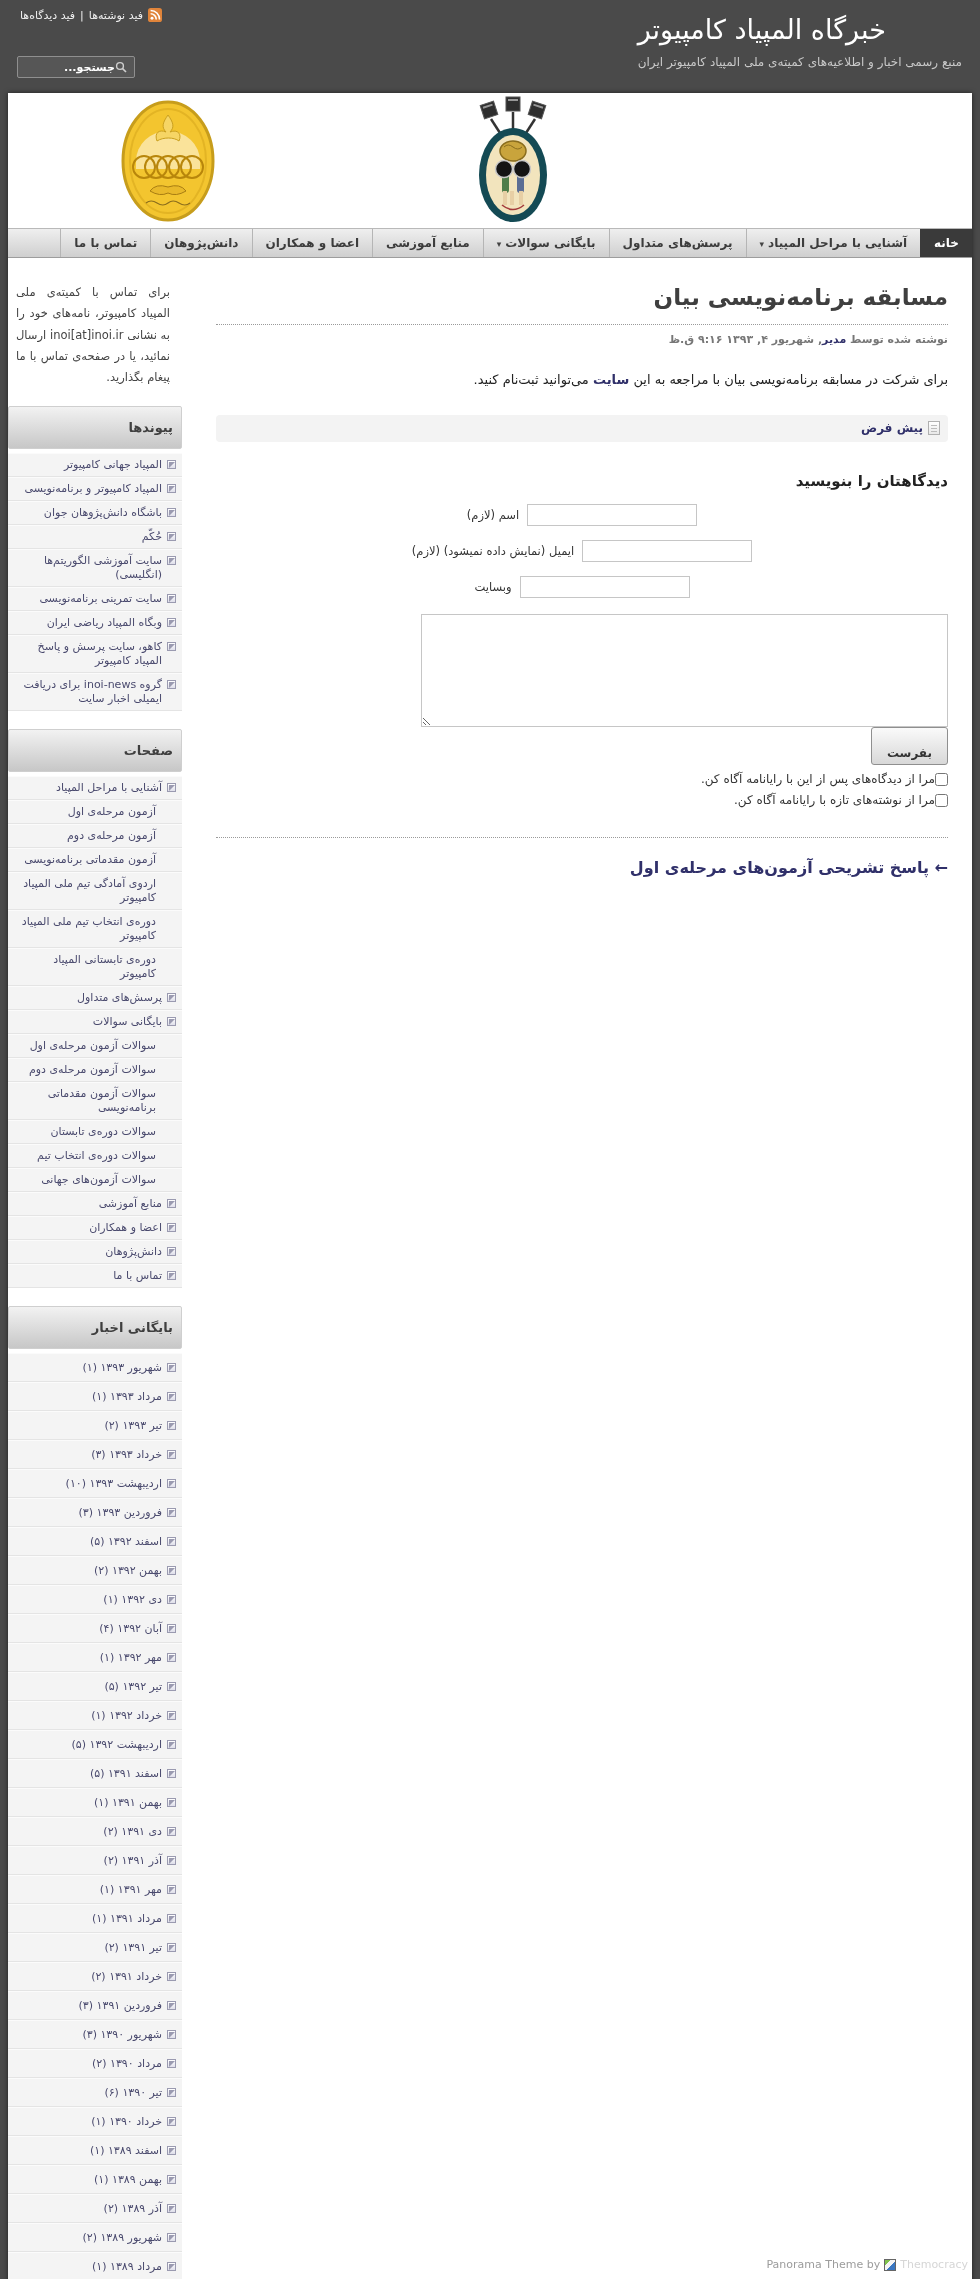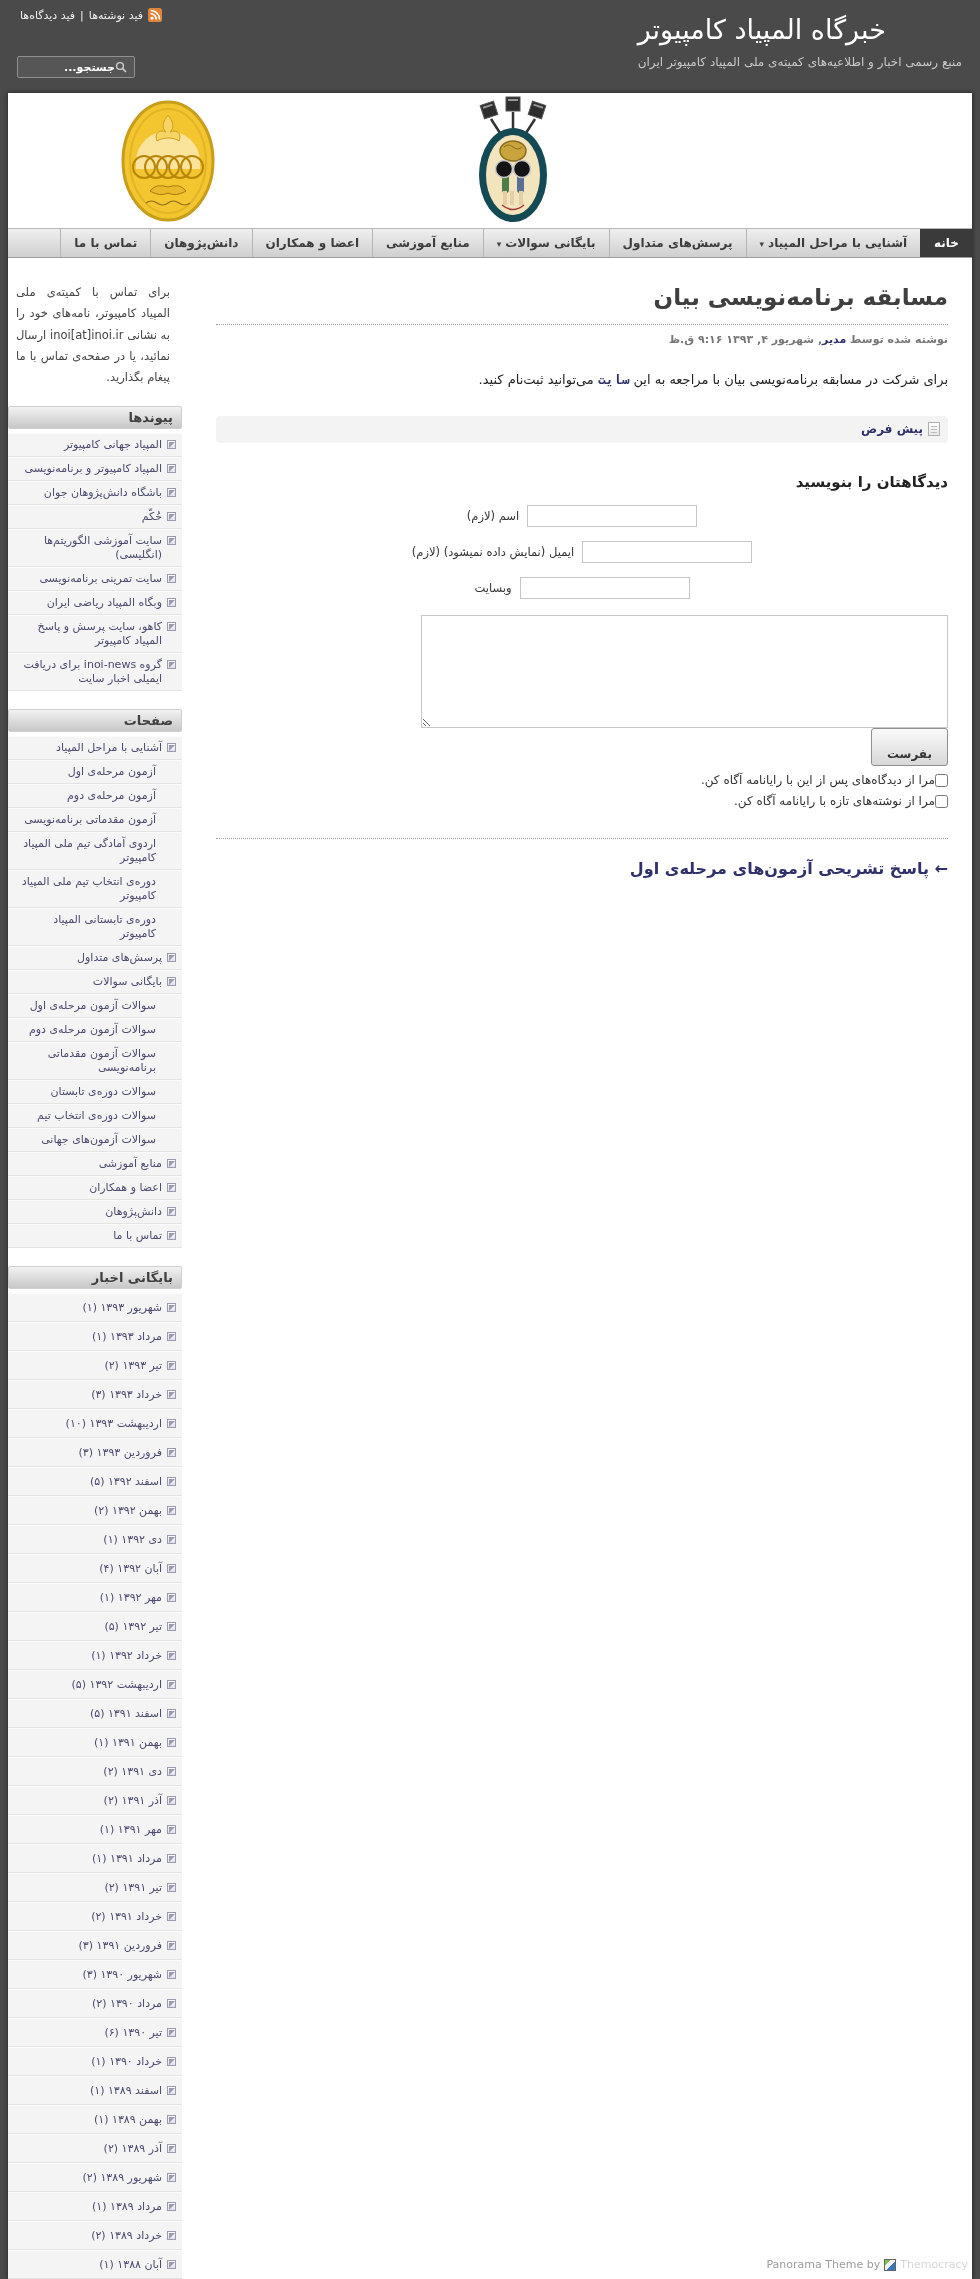--- a/index.html
+++ b/index.html
@@ -36,40 +36,40 @@
   
   .cols { display:flex; direction:rtl; align-items:flex-start; }
   .main { flex:1; padding:26px 24px 10px 28px; direction:rtl; }
   .aside { width:180px; flex:0 0 180px; padding:22px 6px 0 0; direction:rtl; }
 
   
   .post-title { font-size:23px; font-weight:600; color:#3f3f3f; padding-bottom:14px; border-bottom:1px dotted #9a9a9a; }
   .post-meta { margin-top:8px; font-size:11px; font-weight:bold; color:#777; }
   .post-meta a { color:#30306a; text-decoration:none; }
   .post-body { margin-top:22px; font-size:13px; color:#222; line-height:1.9; }
-  .post-body a { color:#30306a; font-weight:bold; text-decoration:none;font-family:Liberation Mono, monospace; }
+  .post-body a { color:#30306a; font-weight:bold; text-decoration:none; }
   .cat-bar { margin-top:22px; background:#f3f3f3; border-radius:4px; height:27px; display:flex; align-items:center; padding:0 8px; gap:5px; }
   .cat-bar a { font-size:12px; font-weight:bold; color:#30306a; text-decoration:none; }
   .page-icon { width:12px; height:14px; border:1px solid #b0b0b0; background:linear-gradient(#fff,#e8e8e8); position:relative; display:inline-block; }
   .page-icon::before { content:""; position:absolute; left:2px; right:2px; top:3px; height:1px; background:#bbb; box-shadow:0 3px 0 #bbb, 0 6px 0 #bbb; }
 
   .comments-heading { margin-top:30px; font-size:15px; font-weight:bold; color:#222; }
   .form-row { margin-top:14px; text-align:right; display:flex; align-items:center; justify-content:center; gap:8px; }
   .form-row input[type=text] { width:170px; height:22px; border:1px solid #c6c6c6; background:#fff; padding:0 4px; font-family:"DejaVu Sans",sans-serif; }
   .form-row label { font-size:11.5px; color:#333; }
   .comment-textarea { display:block; margin-top:16px; width:527px; height:113px; border:1px solid #c6c6c6; resize:both; font-family:"DejaVu Sans",sans-serif; }
   .submit-btn { margin-top:0; padding:18px 15px 4px; font-size:12px; font-weight:bold; color:#333; background:linear-gradient(#fafafa,#d8d8d8); border:1px solid #8f8f8f; border-radius:3px; cursor:pointer; font-family:"DejaVu Sans",sans-serif; }
   .check-row { margin-top:7px; display:flex; align-items:flex-end; font-size:12px; color:#333; }
   .check-row input { width:13px; height:13px; }
   .dotted-hr { border:none; border-top:1px dotted #9a9a9a; margin:30px 0 20px; }
   .post-nav a { font-size:16px; font-weight:bold; color:#30306a; text-decoration:none; }
 
   
   .sb-intro { padding:2px 12px 0 8px; font-size:11.5px; line-height:1.85; color:#444; text-align:justify; }
-  .sheader { margin:18px 0 0; height:23px; background:linear-gradient(#f2f2f2,#c7c7c7); border:1px solid #cfcfcf; border-radius:2px; display:flex; align-items:center; padding:0 8px; }
+  .sheader { margin:18px 0 0; height:43px; background:linear-gradient(#f2f2f2,#c7c7c7); border:1px solid #cfcfcf; border-radius:2px; display:flex; align-items:center; padding:0 8px; }
   .sheader span { font-size:13px; font-weight:bold; color:#3f3f3f; }
   .slist { list-style:none; margin-top:4px; }
   .srow { background:#f4f4f4; border-bottom:1px solid #e4e4e4; border-top:1px solid #fbfbfb; padding:4px 6px; font-size:11px; line-height:14px; display:flex; align-items:flex-start; gap:5px; cursor:pointer; }
   .srow a { color:#4a4a6e; text-decoration:none; }
   .srow .bullet { flex:0 0 auto; width:9px; height:9px; margin-top:2px; border:1px solid #9a9ab0; background:linear-gradient(#fff,#dfdfea); position:relative; display:inline-block; }
   .srow .bullet::before { content:""; position:absolute; left:1px; top:1px; border:3px solid transparent; border-left-color:#9a9ab0; border-top-color:#9a9ab0; }
   .srow.child { padding-right:26px; }
   .srow.tall { padding:6.5px 6px; }
   .bottom-credit { position:absolute; right:12px; bottom:8px; direction:ltr; font-size:11px; color:#9c9c9c; display:flex; align-items:center; gap:4px; }
   .bottom-credit a { color:#d6d6d6; text-decoration:none; }

